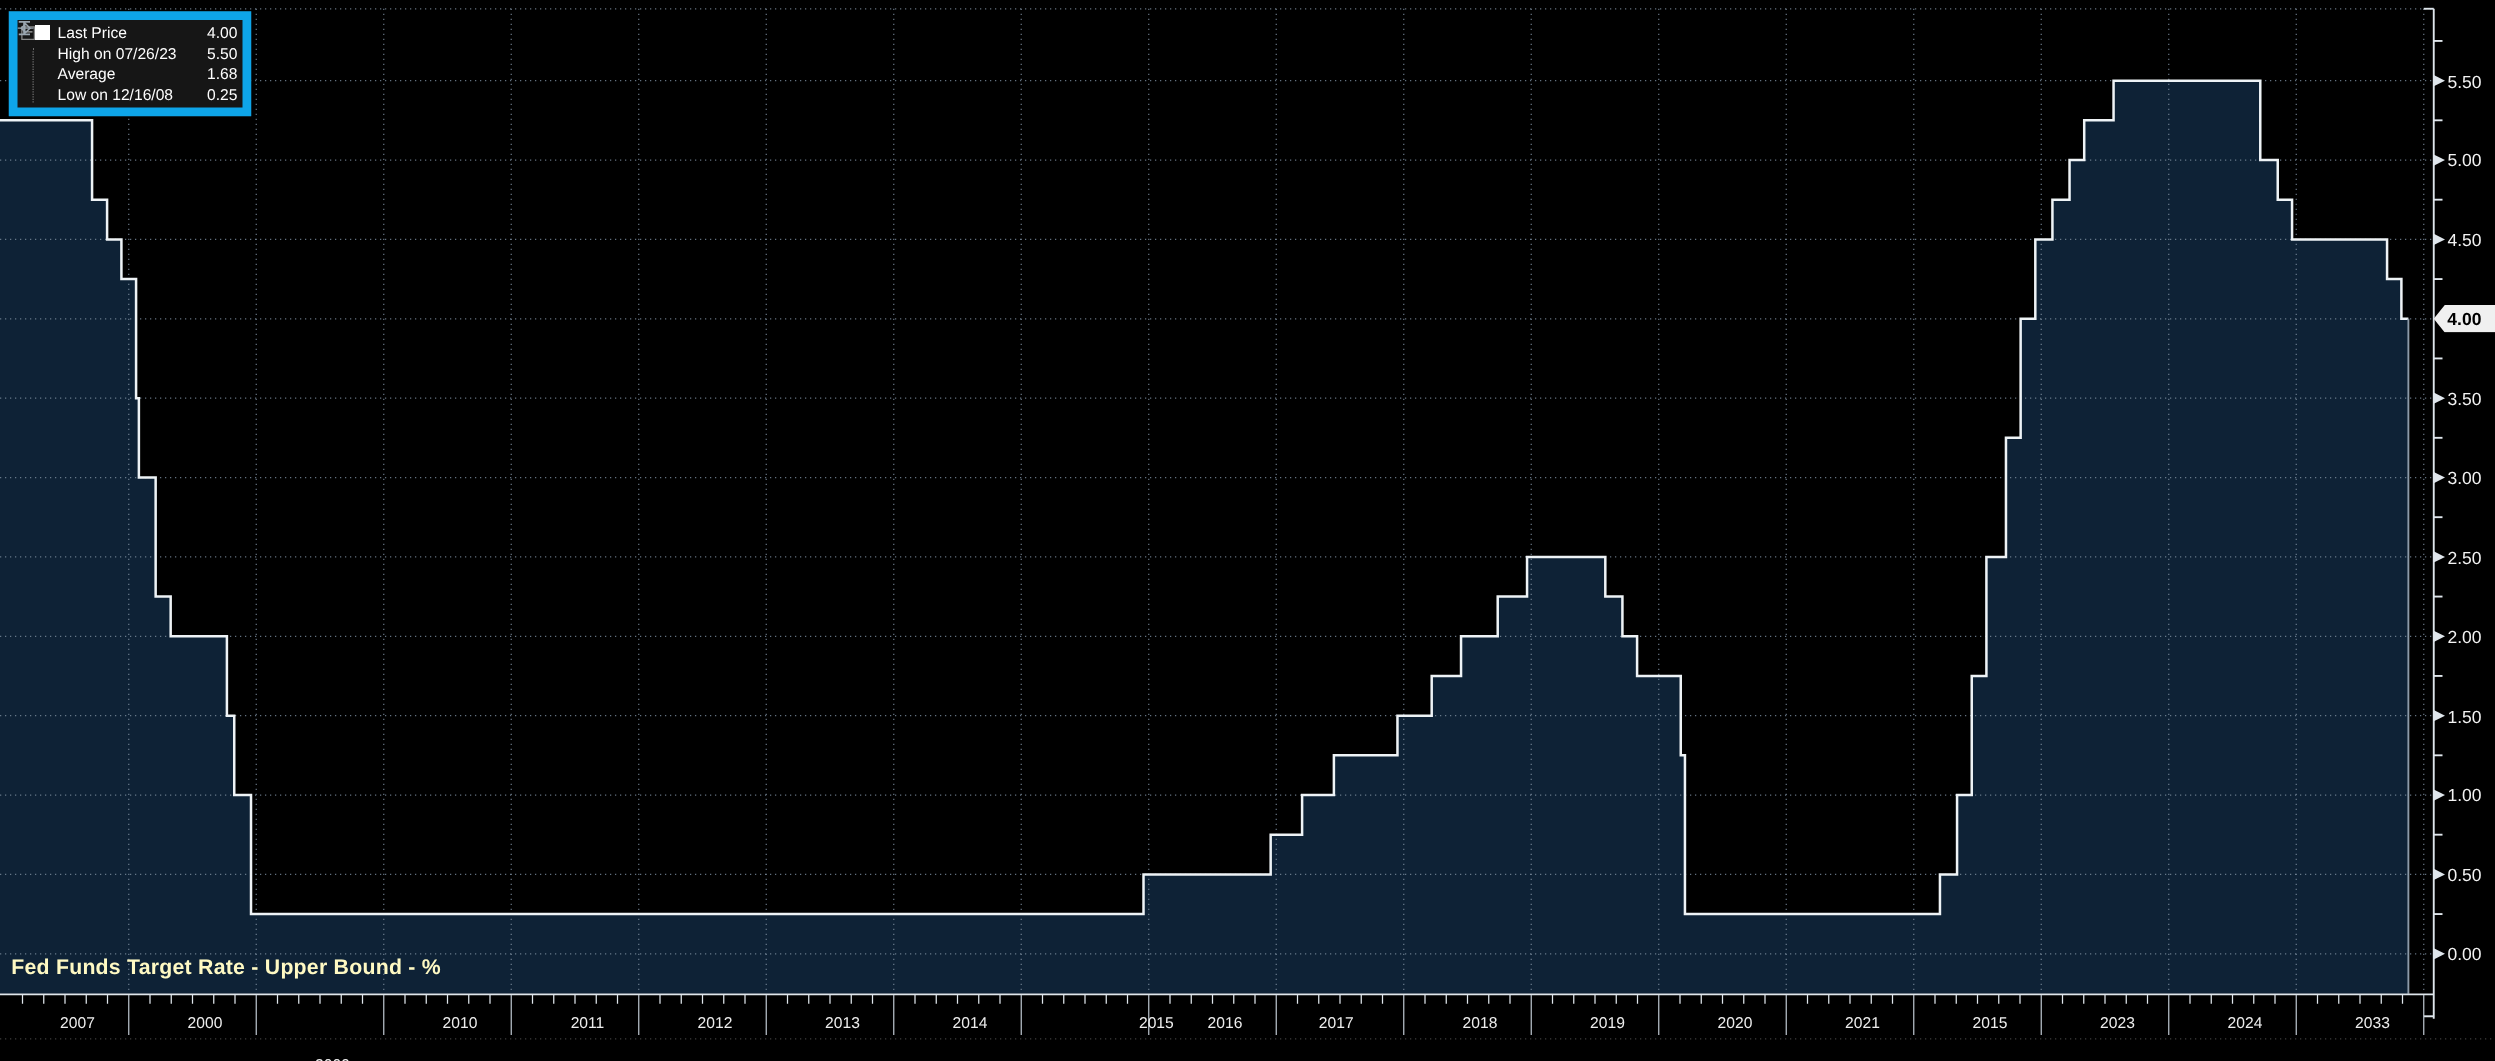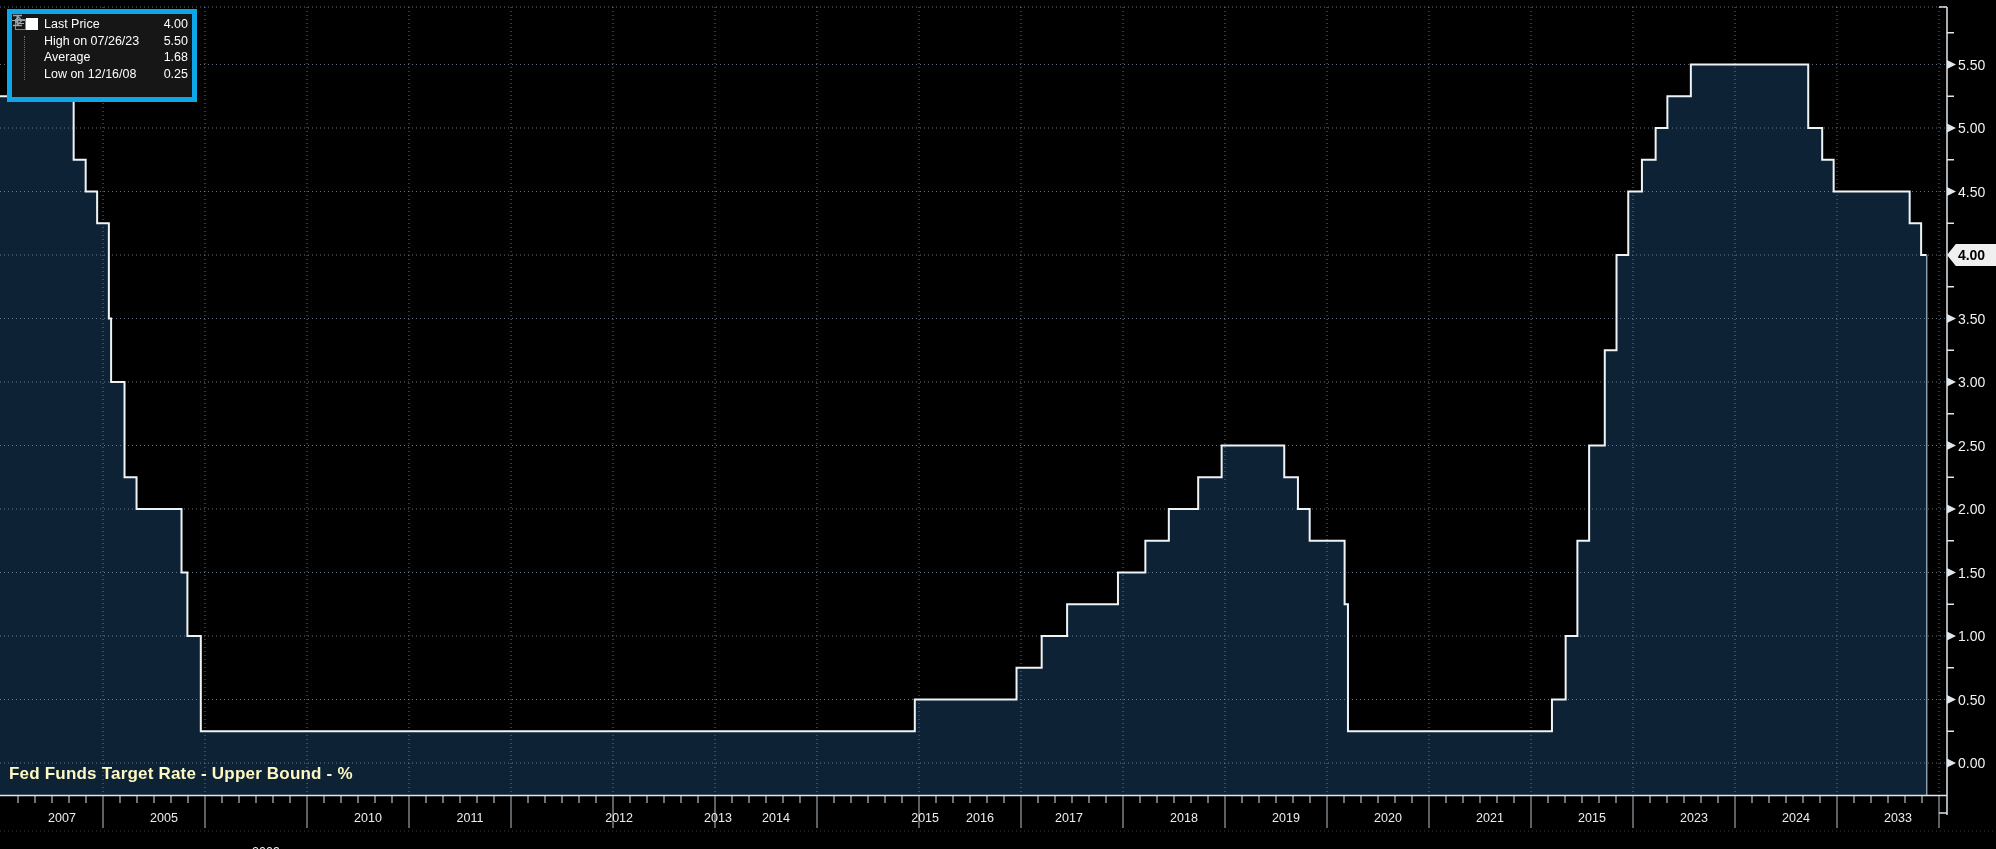--- a/index.html
+++ b/index.html
@@ -5,22 +5,22 @@
   html,body{margin:0;padding:0;background:#000;}
   .screen{position:relative;width:1996px;height:849px;background:#000;overflow:hidden;
           font-family:"Liberation Sans",sans-serif;}
   svg{position:absolute;left:0;top:0;}
   .ylab{position:absolute;width:40px;height:18px;color:#f2f2f2;font-size:14px;line-height:18px;}
   .xlab{position:absolute;width:122px;height:16px;color:#ededed;font-size:12.5px;line-height:16px;text-align:center;}
   .price-tag{position:absolute;left:1947px;width:49px;height:22px;background:#f0f0f0;color:#000;
              font-size:14px;font-weight:bold;line-height:22px;text-align:center;
              clip-path:polygon(0 50%,18% 0,100% 0,100% 100%,18% 100%);}
   .chart-title{position:absolute;left:9px;top:764px;color:#fef9c3;font-size:17px;font-weight:bold;letter-spacing:.2px;white-space:nowrap;}
-  .legend{position:absolute;left:7px;top:9px;width:174px;background:#161616;border:5px solid #0ea5e9;
-          padding:2px 4px 15px 2px;color:#fff;font-size:12.5px;}
+  .legend{position:absolute;left:7px;top:9px;width:174px;background:#161616;border:7px solid #0ea5e9;
+          padding:2px 4px 2px 2px;color:#fff;font-size:12.5px;}
   .lrow{display:flex;align-items:center;height:16.5px;white-space:nowrap;}
   .treecell{width:12px;flex:0 0 12px;display:flex;justify-content:center;}
   .iconcell{width:18px;flex:0 0 18px;display:flex;align-items:center;}
   .expander{width:9px;height:9px;border:1px solid #8a8a8a;position:relative;background:#161616;}
   .expander::after{content:"";position:absolute;left:1px;right:1px;top:3px;border-top:1px solid #aaa;}
   .sq{width:12px;height:12px;background:#fff;}
   .llab{flex:1;color:#fdfdfd;}
   .lval{width:34px;text-align:right;color:#fdfdfd;}
   .tree-line{position:absolute;left:12px;top:22px;height:44px;border-left:1px dotted #707070;}
   .footer{position:absolute;left:0;top:833px;width:1996px;height:16px;color:#dcdcdc;font-size:11.5px;line-height:15px;}
@@ -282,26 +282,26 @@
     <div class="ylab" style="left: 1958px; top: 627px;">1.00</div>
     <div class="ylab" style="left: 1958px; top: 563.5px;">1.50</div>
     <div class="ylab" style="left: 1958px; top: 500px;">2.00</div>
     <div class="ylab" style="left: 1958px; top: 436.5px;">2.50</div>
     <div class="ylab" style="left: 1958px; top: 373px;">3.00</div>
     <div class="ylab" style="left: 1958px; top: 309.5px;">3.50</div>
     <div class="ylab" style="left: 1958px; top: 182.5px;">4.50</div>
     <div class="ylab" style="left: 1958px; top: 119px;">5.00</div>
     <div class="ylab" style="left: 1958px; top: 55.5px;">5.50</div>
     <div class="xlab" style="left: 1px; top: 810px;">2007</div>
-    <div class="xlab" style="left: 103px; top: 810px;">2005</div>
+    <div class="xlab" style="left: 103px; top: 810px;">2000</div>
     <div class="xlab" style="left: 205px; top: 844px;">2009</div>
     <div class="xlab" style="left: 307px; top: 810px;">2010</div>
     <div class="xlab" style="left: 409px; top: 810px;">2011</div>
-    <div class="xlab" style="left: 511px; top: 810px; text-align: right;">2012</div>
-    <div class="xlab" style="left: 613px; top: 810px; margin-left: 44px;">2013</div>
+    <div class="xlab" style="left: 511px; top: 810px;">2012</div>
+    <div class="xlab" style="left: 613px; top: 810px;">2013</div>
     <div class="xlab" style="left: 715px; top: 810px;">2014</div>
     <div class="xlab" style="left: 817px; top: 810px; text-align: right;">2015</div>
     <div class="xlab" style="left: 919px; top: 810px;">2016</div>
     <div class="xlab" style="left: 1008px; top: 810px;">2017</div>
     <div class="xlab" style="left: 1123px; top: 810px;">2018</div>
     <div class="xlab" style="left: 1225px; top: 810px;">2019</div>
     <div class="xlab" style="left: 1327px; top: 810px;">2020</div>
     <div class="xlab" style="left: 1429px; top: 810px;">2021</div>
     <div class="xlab" style="left: 1531px; top: 810px;">2015</div>
     <div class="xlab" style="left: 1633px; top: 810px;">2023</div>

